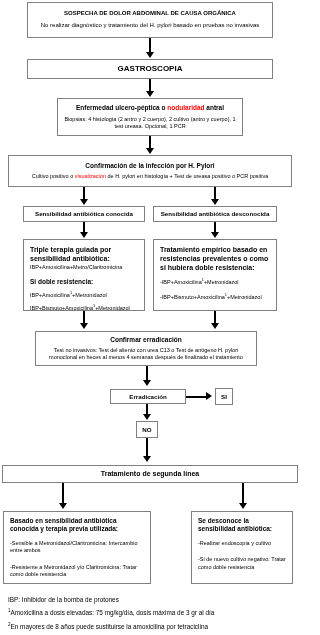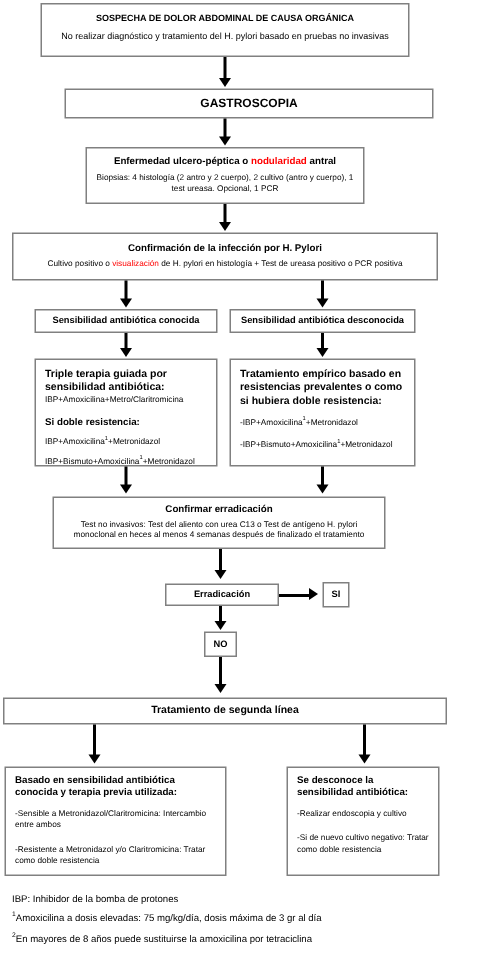--- a/index.html
+++ b/index.html
@@ -107,21 +107,21 @@
 
   <div class="box pad" style="left:27px; top:2px; width:246px; height:36px;">
     <div class="title t60">SOSPECHA DE DOLOR ABDOMINAL DE CAUSA ORGÁNICA</div>
     <div class="gap4"></div>
     <div class="sub t60">No realizar diagnóstico y tratamiento del H. pylori basado en pruebas no invasivas</div>
   </div>
 
   <div class="vline" style="left:149px; top:38px; height:16px;"></div>
   <div class="arrowdown" style="left:146px; top:52px;"></div>
 
-  <div class="box pad" style="left:43px; top:59px; width:246px; height:20px;">
+  <div class="box pad" style="left:27px; top:59px; width:246px; height:20px;">
     <div class="title t80">GASTROSCOPIA</div>
   </div>
 
   <div class="vline" style="left:149px; top:79px; height:14px;"></div>
   <div class="arrowdown" style="left:146px; top:91px;"></div>
 
   <div class="box pad" style="left:57px; top:98px; width:186px; height:38px;">
     <div class="title t65">
       <span>Enfermedad ulcero-péptica o </span><span class="red">nodularidad</span><span> antral</span>
     </div>

